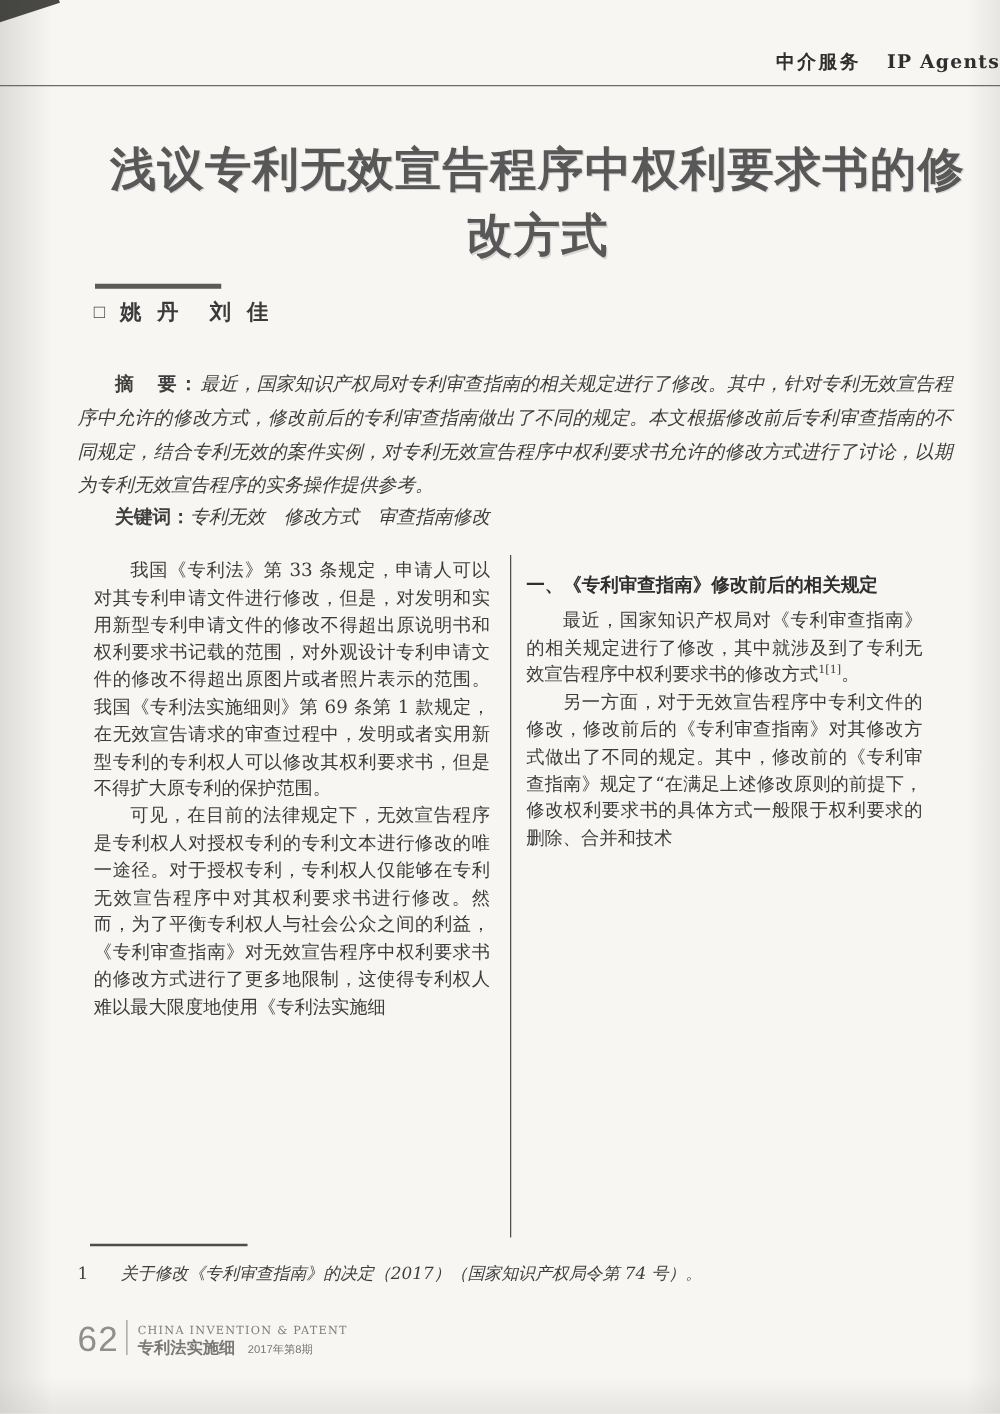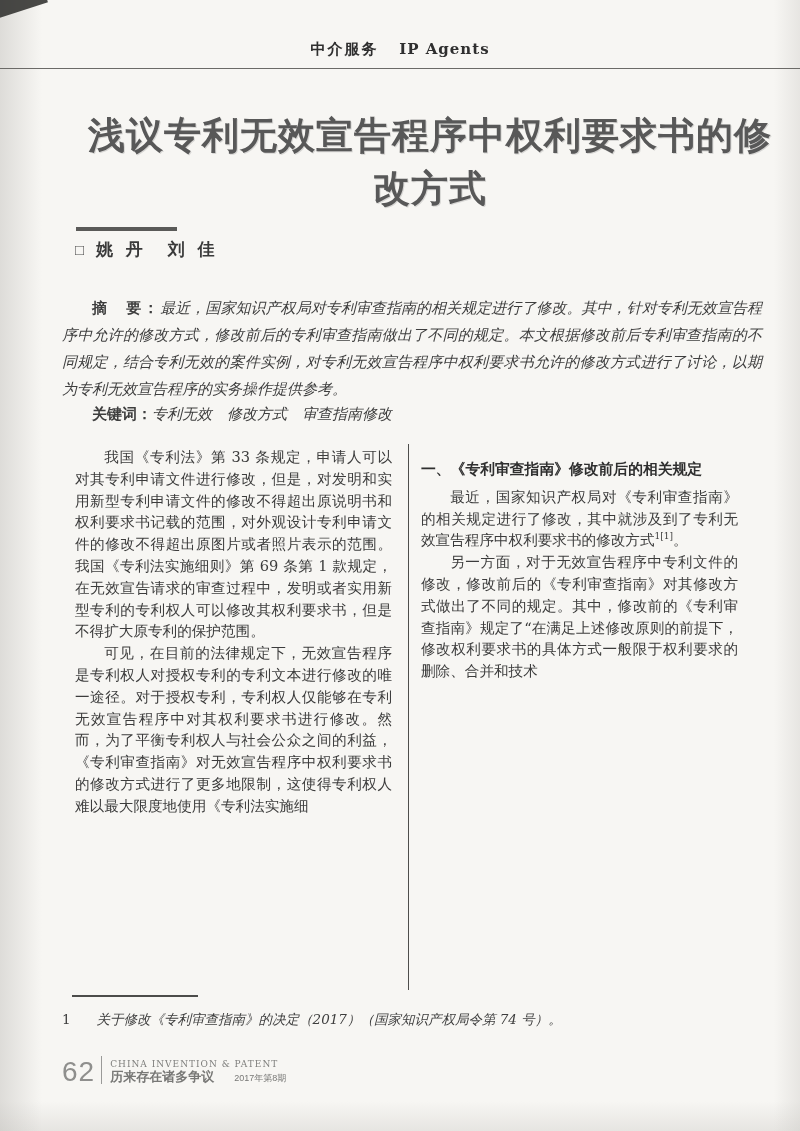--- a/index.html
+++ b/index.html
@@ -17,21 +17,21 @@
       linear-gradient(0deg, rgba(205,203,199,.4) 0, rgba(248,247,244,0) 30px),
       #f7f6f3;
     color:#3d3d3d;
   }
   .corner-mark{
     position:absolute;left:-14px;top:-10px;width:60px;height:22px;
     background:#2a2a28;transform:rotate(-18deg);opacity:.85;
   }
   
   .header{
-    position:absolute;top:40px;left:0;width:100%;text-align:center;
+    position:absolute;top:40px;left:0;width:100%;text-align:right;
     font-size:15px;letter-spacing:2px;color:#2f2f2f;
   }
   .header .cn{font-family:"Liberation Sans","DejaVu Sans",sans-serif;font-weight:bold;}
   .header .en{font-family:"DejaVu Serif",serif;font-weight:bold;margin-left:14px;letter-spacing:1px;}
   .header-rule{position:absolute;top:68px;left:0;width:100%;height:1px;background:#6b6a67;}
   
   .title{
     position:absolute;left:74px;top:84px;width:712px;
     font-size:37px;line-height:53px;font-weight:bold;
     color:#585858;letter-spacing:1px;white-space:pre-line;
@@ -87,21 +87,21 @@
   
   .footer{position:absolute;left:62px;top:1056px;display:flex;align-items:flex-start;}
   .footer .pagenum{
     font-family:"Liberation Sans","DejaVu Sans",sans-serif;
     font-size:28px;color:#8f8f8d;letter-spacing:1px;
   }
   .footer .vbar{width:1px;height:28px;background:#9a9a98;margin:0 8px 0 6px;}
   .footer .journal{line-height:12px;color:#7e7e7c;}
   .footer .jen{font-size:9px;letter-spacing:1px;font-family:"DejaVu Serif",serif;}
   .footer .jcn{font-size:13px;font-weight:bold;font-family:"Liberation Sans","DejaVu Sans",sans-serif;color:#787876;}
-  .footer .issue{font-size:9px;font-weight:normal;margin-left:20px;letter-spacing:0;}
+  .footer .issue{font-size:9px;font-weight:normal;margin-left:10px;letter-spacing:0;}
 </style>
 </head>
 <body>
 
 <div class="page">
 
   <div class="corner-mark"></div>
 
   <div class="header">
     <span class="cn">中介服务</span>
@@ -142,17 +142,17 @@
   <div class="footnote-rule"></div>
   <div class="footnote">
     <span class="num">1</span><span>关于修改《专利审查指南》的决定（2017）（国家知识产权局令第 74 号）。</span>
   </div>
 
   <div class="footer">
     <span class="pagenum">62</span>
     <span class="vbar"></span>
     <span class="journal">
       <span class="jen">CHINA INVENTION &amp; PATENT</span><br>
-      <span class="jcn">历来存在诸多争议</span><span class="jcn"><span class="issue">2017年第8期</span></span>
+      <span class="jcn">专利法实施细</span><span class="jcn"><span class="issue">2017年第8期</span></span>
     </span>
   </div>
 
 </div>
 
 </body></html>

